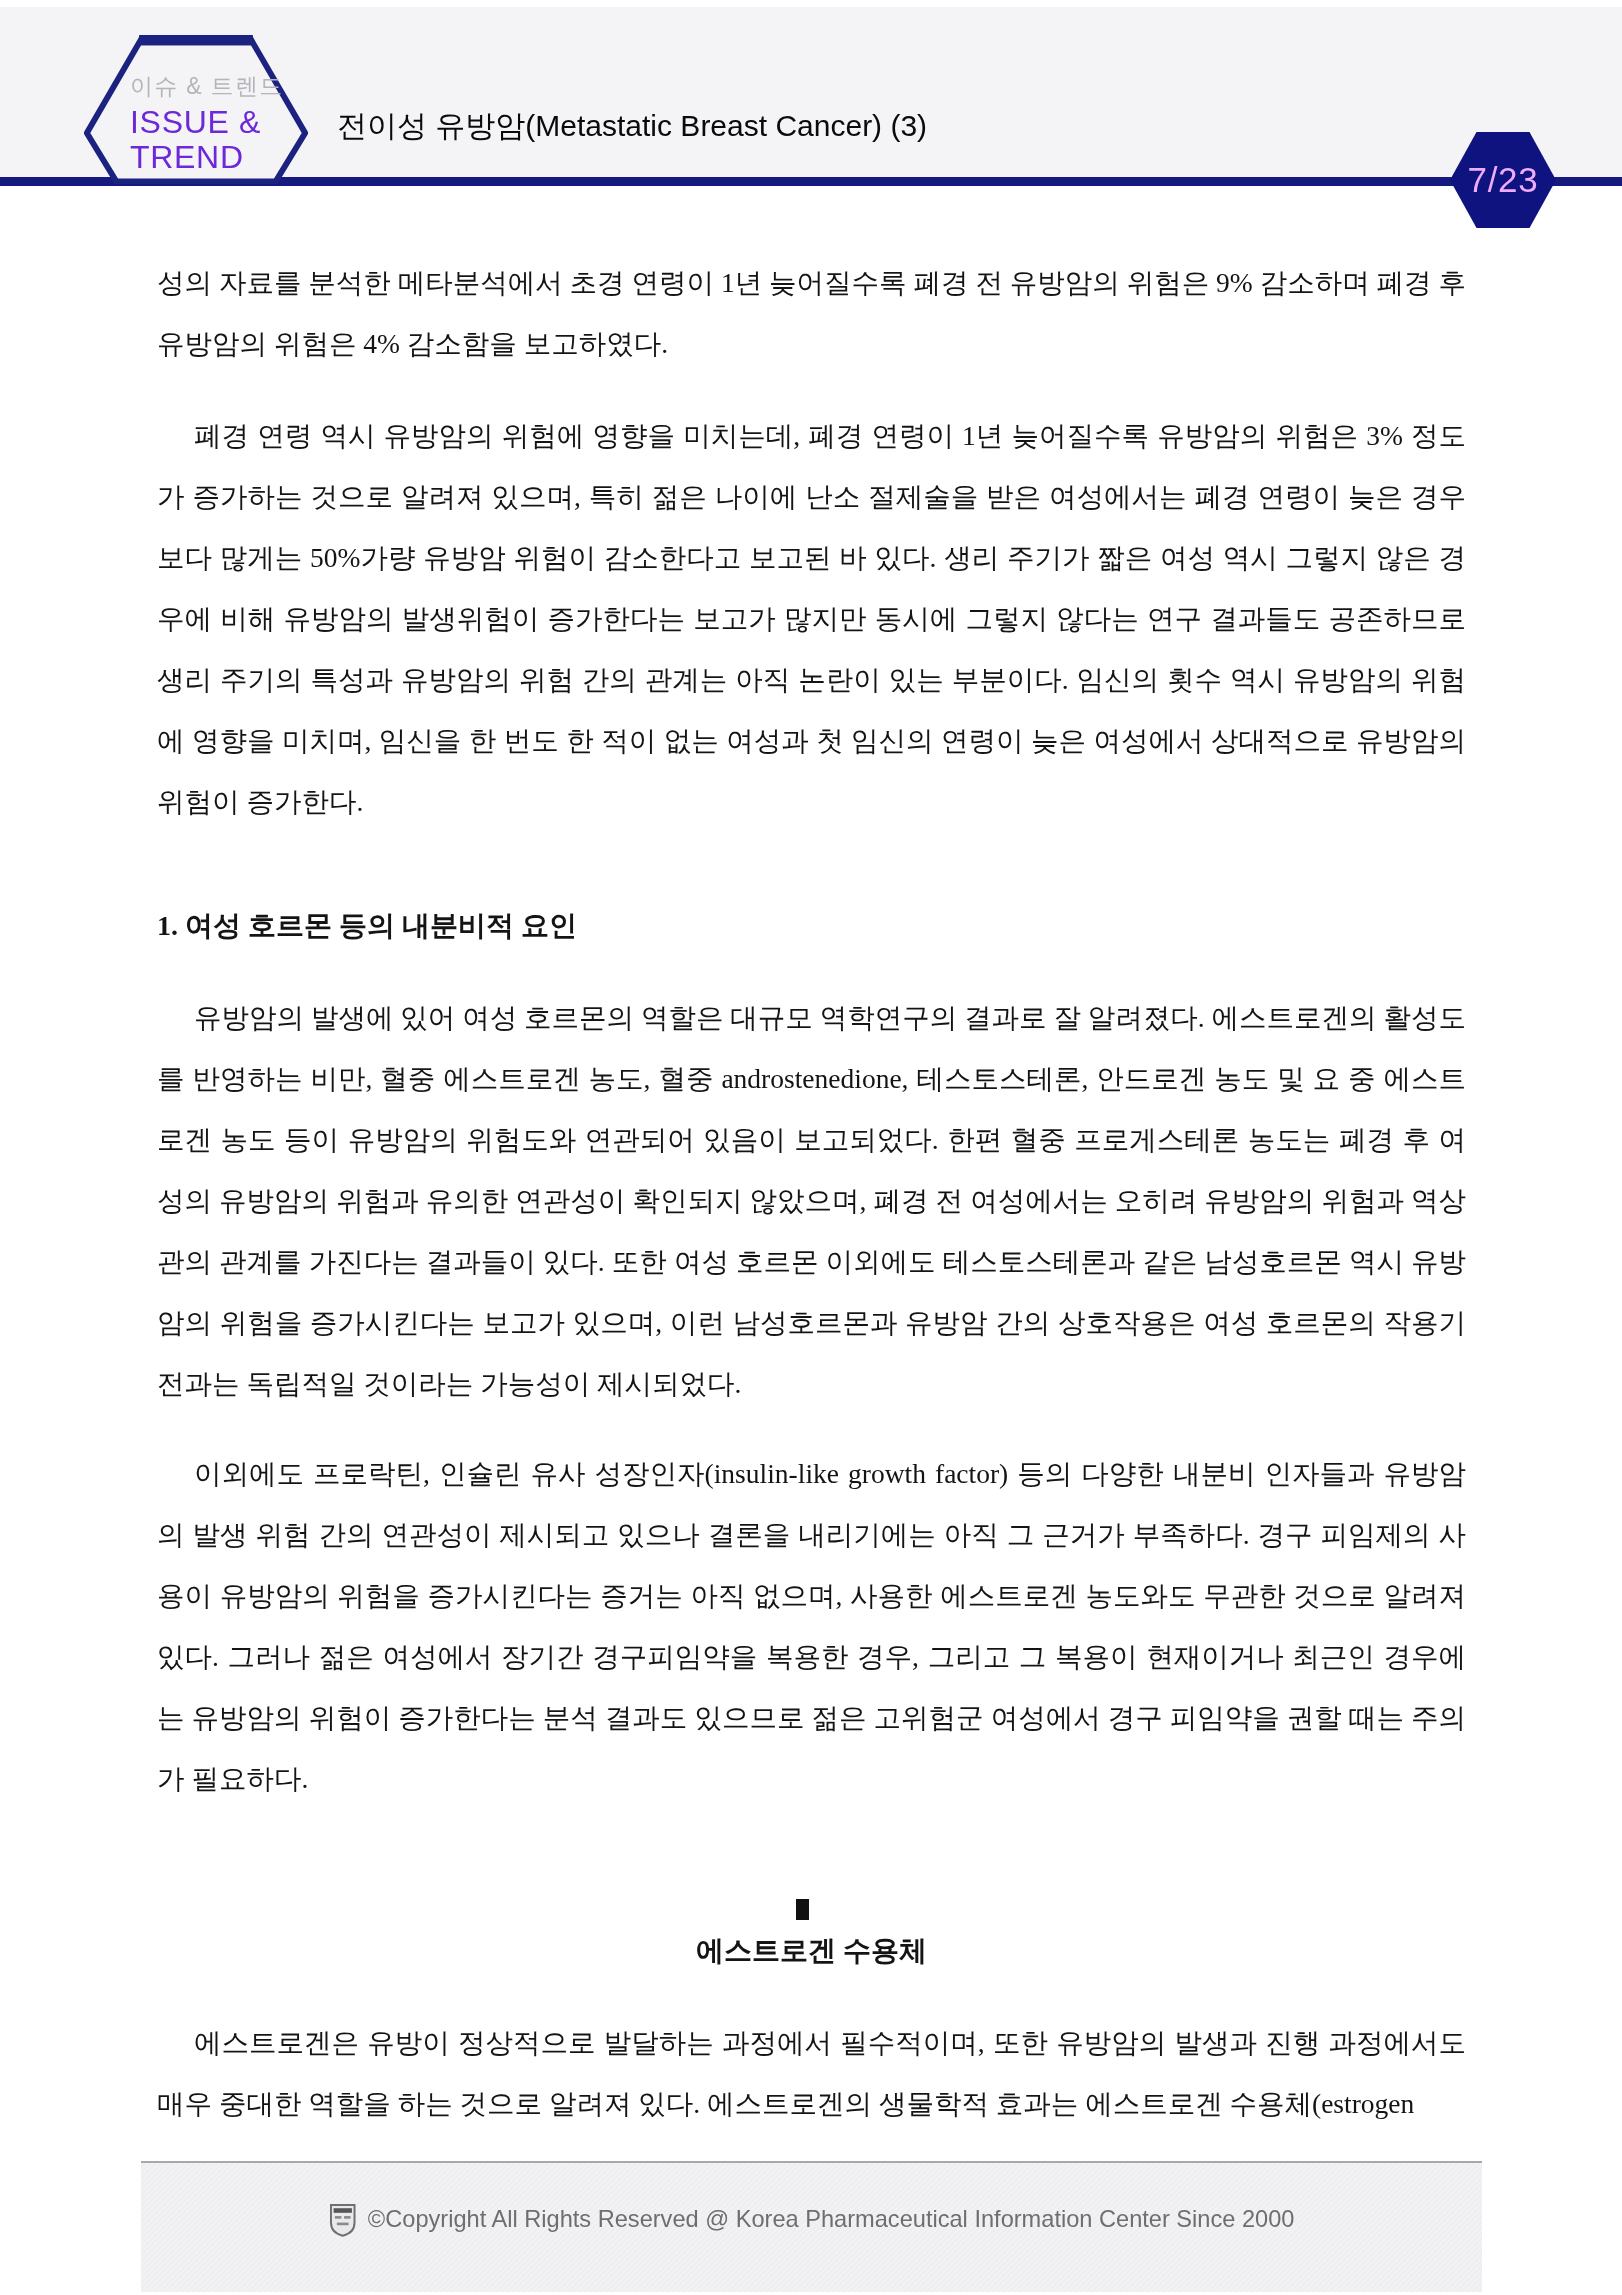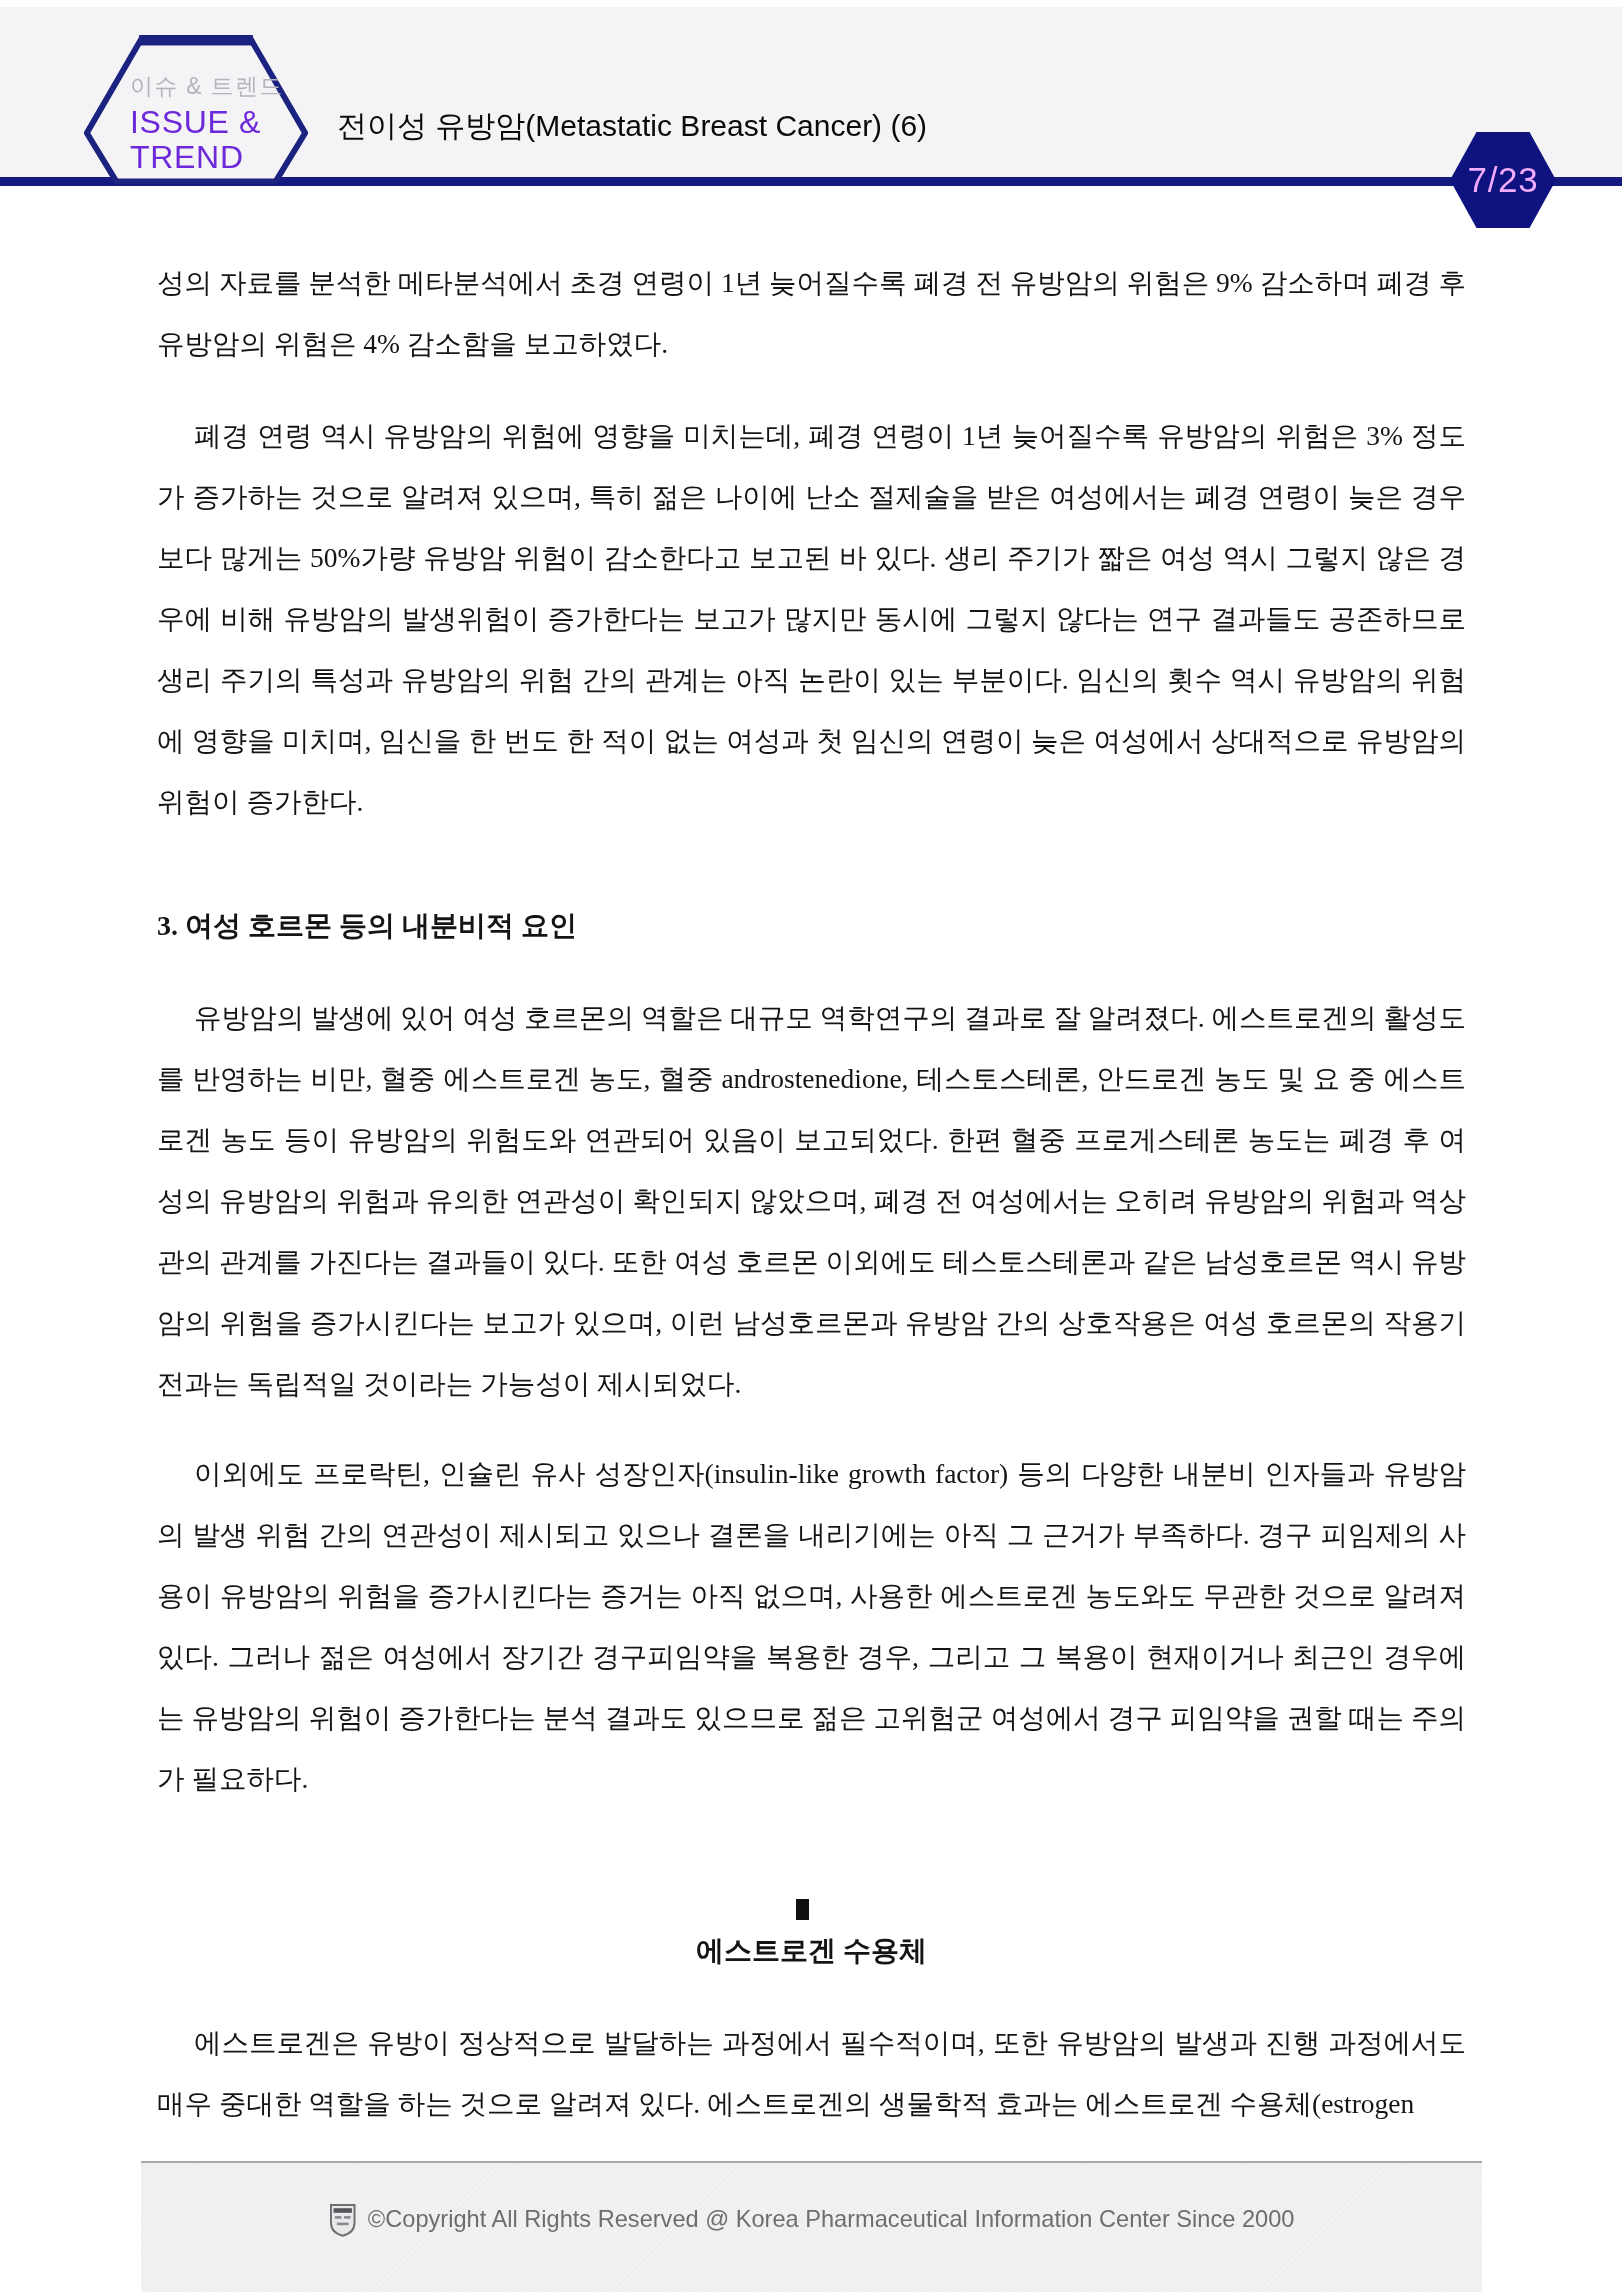--- a/index.html
+++ b/index.html
@@ -54,30 +54,30 @@
     <polygon points="88,5 254,5 338,150 293,224 49,224 4,150" fill="#f4f4f6" stroke="#1c2280" stroke-width="9" stroke-linejoin="miter"></polygon>
     <rect x="84" y="0" width="174" height="16" fill="#1c2280"></rect>
   </svg>
 
   <div class="badge-text">
     <div class="badge-sub">이슈 &amp; 트렌드</div>
     <div class="badge-main">ISSUE &amp;</div>
     <div class="badge-main">TREND</div>
   </div>
 
-  <div class="doc-title">전이성 유방암(Metastatic Breast Cancer) (6)</div>
+  <div class="doc-title">전이성 유방암(Metastatic Breast Cancer) (3)</div>
 
   <div class="page-hex">
     <span>7/23</span>
   </div>
 
   <div class="body-text">
     <p class="no-indent" style="margin-top:0;">성의 자료를 분석한 메타분석에서 초경 연령이 1년 늦어질수록 폐경 전 유방암의 위험은 9% 감소하며 폐경 후 유방암의 위험은 4% 감소함을 보고하였다.</p>
     <p style="margin-top:31px;">폐경 연령 역시 유방암의 위험에 영향을 미치는데, 폐경 연령이 1년 늦어질수록 유방암의 위험은 3% 정도가 증가하는 것으로 알려져 있으며, 특히 젊은 나이에 난소 절제술을 받은 여성에서는 폐경 연령이 늦은 경우보다 많게는 50%가량 유방암 위험이 감소한다고 보고된 바 있다. 생리 주기가 짧은 여성 역시 그렇지 않은 경우에 비해 유방암의 발생위험이 증가한다는 보고가 많지만 동시에 그렇지 않다는 연구 결과들도 공존하므로 생리 주기의 특성과 유방암의 위험 간의 관계는 아직 논란이 있는 부분이다. 임신의 횟수 역시 유방암의 위험에 영향을 미치며, 임신을 한 번도 한 적이 없는 여성과 첫 임신의 연령이 늦은 여성에서 상대적으로 유방암의 위험이 증가한다.</p>
-    <h2 class="sec-heading" style="margin-top:63px;">3. 여성 호르몬 등의 내분비적 요인</h2>
+    <h2 class="sec-heading" style="margin-top:63px;">1. 여성 호르몬 등의 내분비적 요인</h2>
     <p style="margin-top:31px;">유방암의 발생에 있어 여성 호르몬의 역할은 대규모 역학연구의 결과로 잘 알려졌다. 에스트로겐의 활성도를 반영하는 비만, 혈중 에스트로겐 농도, 혈중 androstenedione, 테스토스테론, 안드로겐 농도 및 요 중 에스트로겐 농도 등이 유방암의 위험도와 연관되어 있음이 보고되었다. 한편 혈중 프로게스테론 농도는 폐경 후 여성의 유방암의 위험과 유의한 연관성이 확인되지 않았으며, 폐경 전 여성에서는 오히려 유방암의 위험과 역상관의 관계를 가진다는 결과들이 있다. 또한 여성 호르몬 이외에도 테스토스테론과 같은 남성호르몬 역시 유방암의 위험을 증가시킨다는 보고가 있으며, 이런 남성호르몬과 유방암 간의 상호작용은 여성 호르몬의 작용기전과는 독립적일 것이라는 가능성이 제시되었다.</p>
     <p style="margin-top:29px;">이외에도 프로락틴, 인슐린 유사 성장인자(insulin-like growth factor) 등의 다양한 내분비 인자들과 유방암의 발생 위험 간의 연관성이 제시되고 있으나 결론을 내리기에는 아직 그 근거가 부족하다. 경구 피임제의 사용이 유방암의 위험을 증가시킨다는 증거는 아직 없으며, 사용한 에스트로겐 농도와도 무관한 것으로 알려져 있다. 그러나 젊은 여성에서 장기간 경구피임약을 복용한 경우, 그리고 그 복용이 현재이거나 최근인 경우에는 유방암의 위험이 증가한다는 분석 결과도 있으므로 젊은 고위험군 여성에서 경구 피임약을 권할 때는 주의가 필요하다.</p>
     <div class="bullet-row" style="margin-top:90px;flex-direction:column;">
       <span class="bullet-square"></span>
       <span class="bullet-label">에스트로겐 수용체</span>
     </div>
     <p style="margin-top:31px;">에스트로겐은 유방이 정상적으로 발달하는 과정에서 필수적이며, 또한 유방암의 발생과 진행 과정에서도 매우 중대한 역할을 하는 것으로 알려져 있다. 에스트로겐의 생물학적 효과는 에스트로겐 수용체(estrogen</p>
   </div>
 
   <div class="footer-bar">

